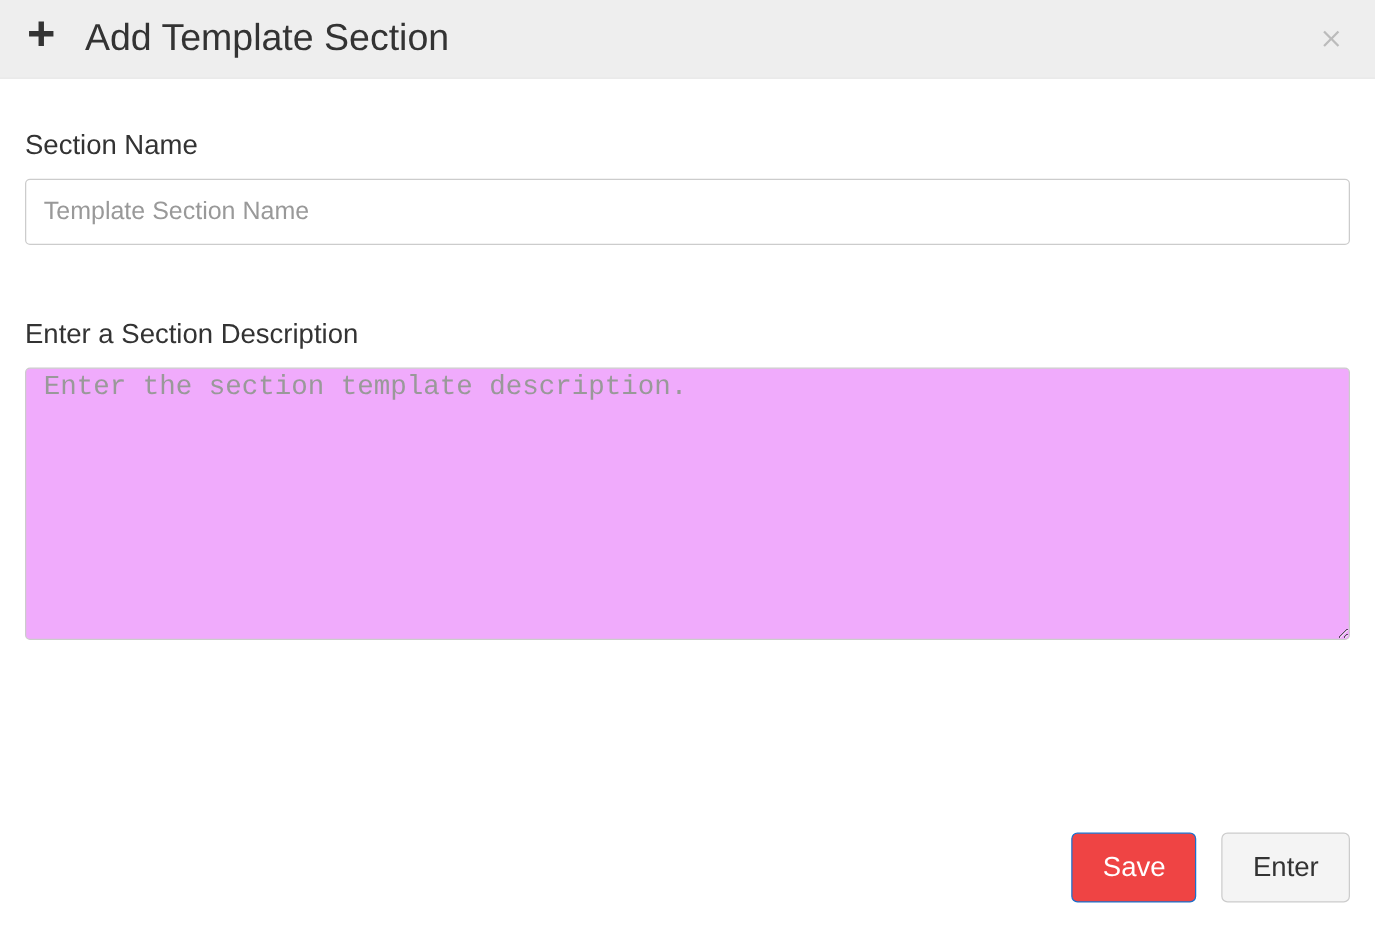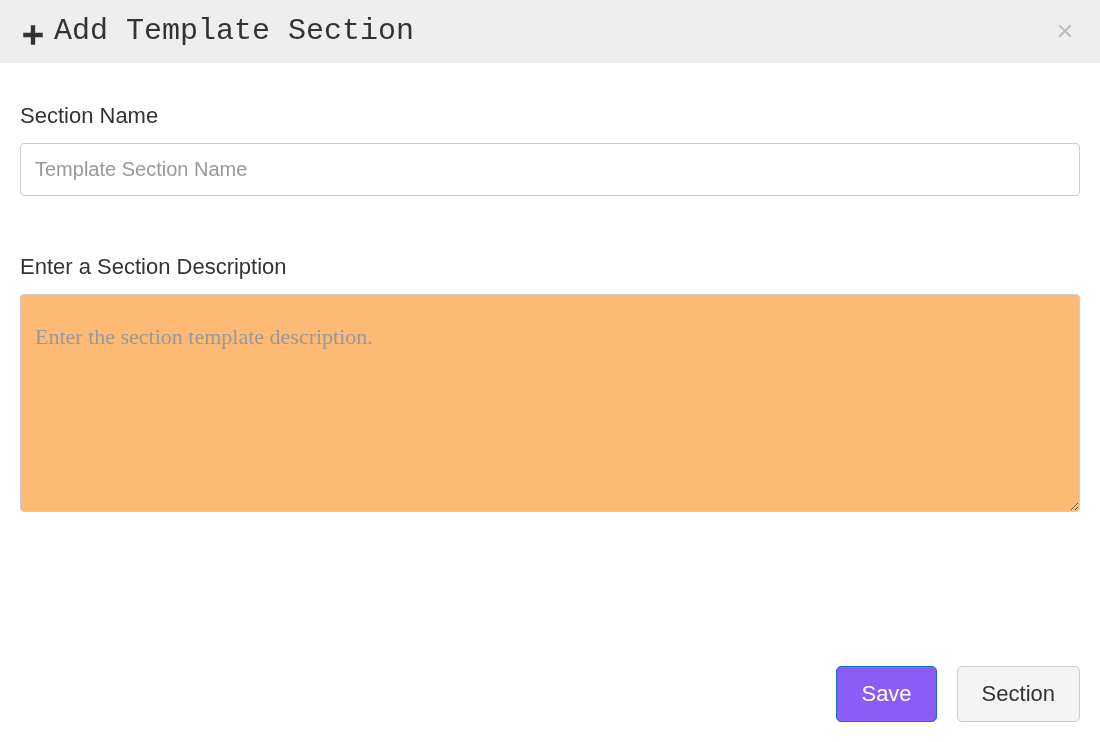--- a/index.html
+++ b/index.html
@@ -16,23 +16,22 @@
     .modal-header {
       background: #eeeeee;
       padding: 14px 20px;
       display: flex;
       align-items: center;
       justify-content: space-between;
       border-bottom: 1px solid #e8e8e8;
     }
     .modal-title-wrap {
       display: flex;
-      align-items: flex-end;
-      gap: 8px;
-      font-family: Liberation Mono, monospace;
+      align-items: flex-start;
+      gap: 22px;
     }
     .plus-icon {
       display: inline-flex;
       align-items: center;
       justify-content: center;
     }
     .plus-icon svg {
       width: 26px;
       height: 26px;
       fill: #333333;
@@ -75,27 +74,27 @@
       border-radius: 4px;
       color: #555555;
       background: #ffffff;
       font-family: inherit;
     }
     .form-input::placeholder {
       color: #999999;
     }
     .form-textarea {
       width: 100%;
-      padding: 29px 14px;
+      padding: 2px 14px;
       font-size: 22px;
       border: 1px solid #cccccc;
       border-radius: 4px;
       color: #555555;
-      background: #fdba74;
-      font-family: Liberation Serif, serif;
+      background: #f0abfc;
+      font-family: Liberation Mono, monospace;
       resize: both;
       height: 218px;
     }
     .form-textarea::placeholder {
       color: #999999;
     }
     .modal-footer {
       padding: 20px 20px;
       display: flex;
       justify-content: flex-end;
@@ -108,21 +107,21 @@
     .btn {
       padding: 14px 24px;
       font-size: 22px;
       border-radius: 5px;
       cursor: pointer;
       font-family: inherit;
       font-weight: 400;
       border: 1px solid transparent;
     }
     .btn-primary {
-      background: #8b5cf6;
+      background: #ef4444;
       color: #ffffff;
       border-color: #1a6fcc;
     }
     .btn-default {
       background: #f4f4f4;
       color: #333333;
       border-color: #cccccc;
     }
     .modal-container {
       position: relative;
@@ -156,15 +155,15 @@
       <input type="text" class="form-input" placeholder="Template Section Name" style="">
     </div>
     <div class="form-group">
       <label class="form-label">Enter a Section Description</label>
       <textarea class="form-textarea" placeholder="Enter the section template description." style=""></textarea>
     </div>
   </div>
 
   <div class="modal-footer">
     <button class="btn btn-primary">Save</button>
-    <button class="btn btn-default">Section</button>
+    <button class="btn btn-default">Enter</button>
   </div>
 </div>
 
 </body></html>

